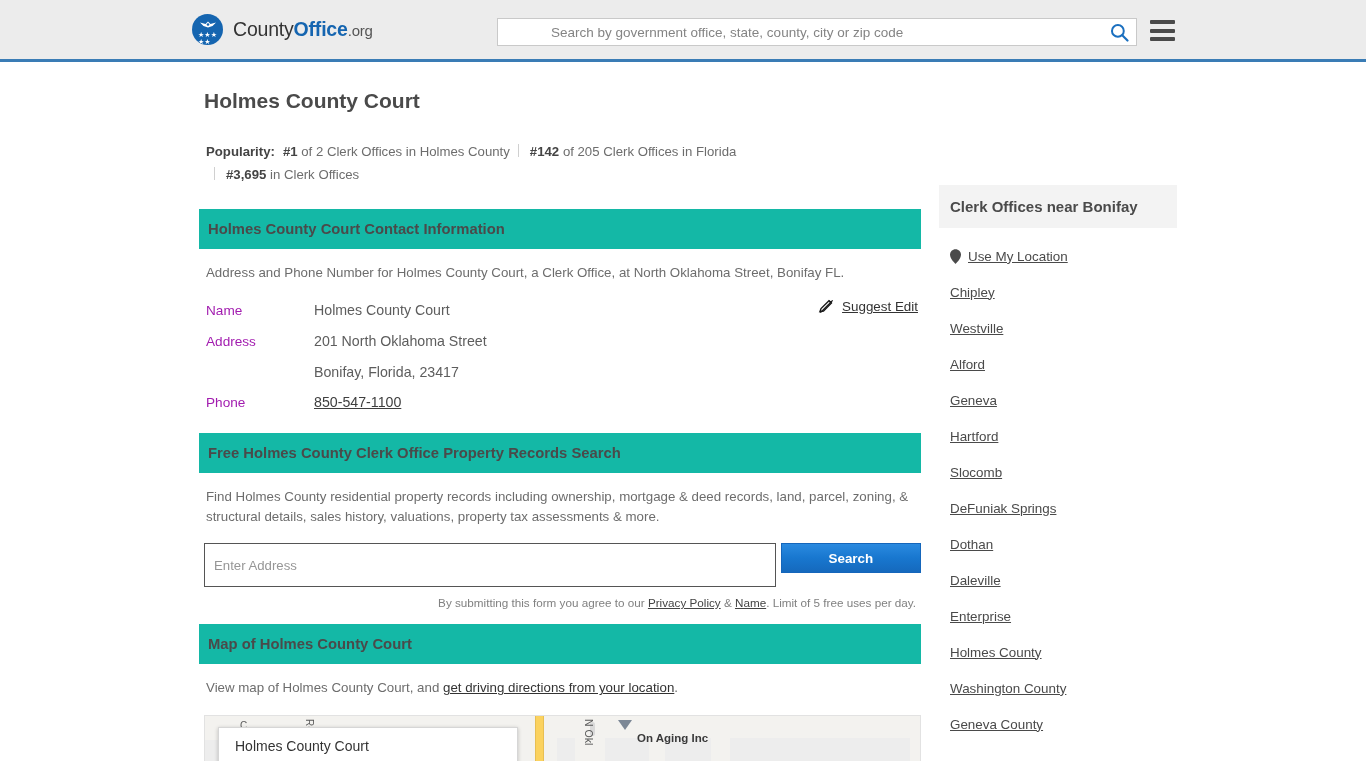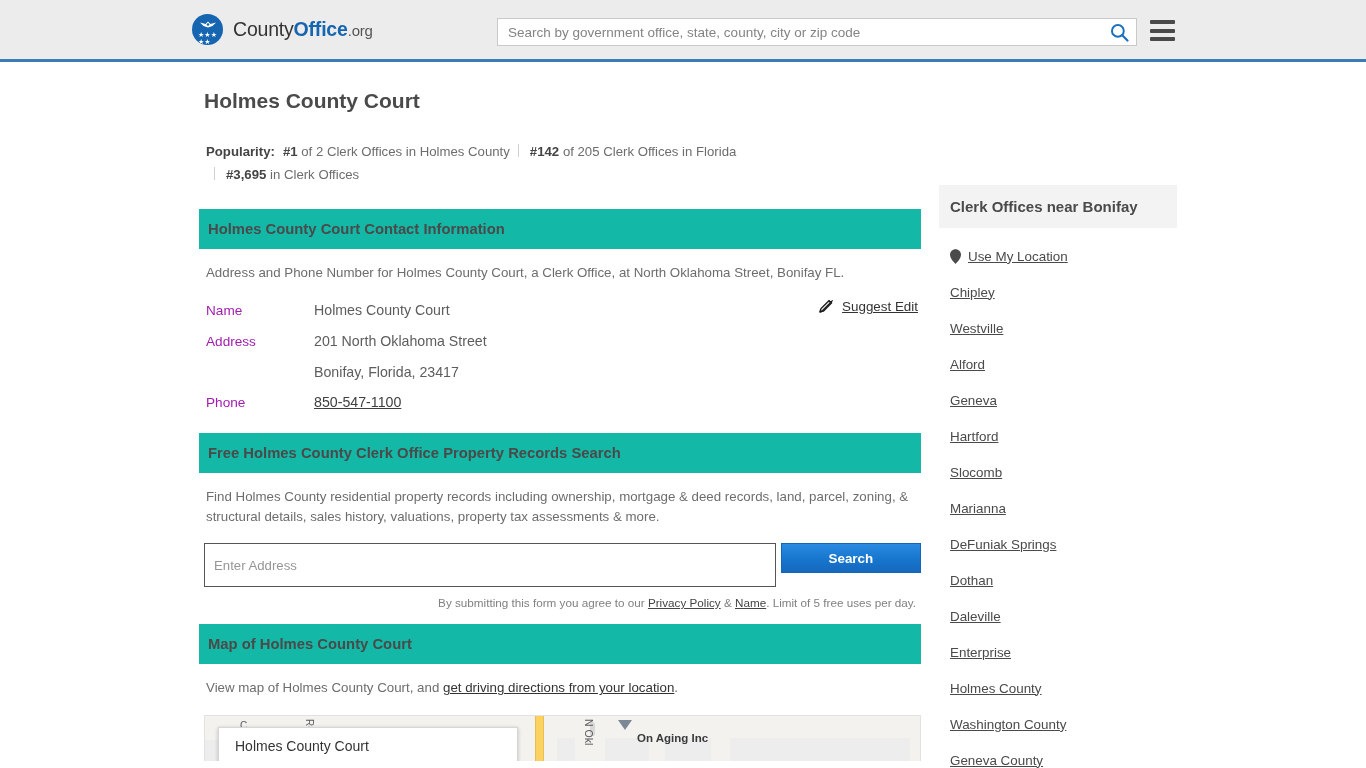--- a/index.html
+++ b/index.html
@@ -58,20 +58,21 @@
   .logo-text .c3 { color: #555; font-size: 15px; }
 
   .search-box {
     position: absolute;
     left: 497px; top: 18px;
     width: 640px; height: 28px;
     background: #fff;
     border: 1px solid #c9c9c9;
     display: flex;
     align-items: center;
+    padding-left: 43px;
   }
   .search-input {
     border: 0; outline: 0;
     flex: 1;
     height: 100%;
     padding: 0 10px;
     font-size: 13.5px;
     font-family: "Liberation Sans", sans-serif;
     color: #333;
     background: transparent;
@@ -415,23 +416,20 @@
       <div class="side-item">
           <a>Geneva</a>
         </div>
       <div class="side-item">
           <a>Hartford</a>
         </div>
       <div class="side-item">
           <a>Slocomb</a>
         </div>
       <div class="side-item">
-          <a>Marianna</a>
-        </div>
-      <div class="side-item">
           <a>DeFuniak Springs</a>
         </div>
       <div class="side-item">
           <a>Dothan</a>
         </div>
       <div class="side-item">
           <a>Daleville</a>
         </div>
       <div class="side-item">
           <a>Enterprise</a>

